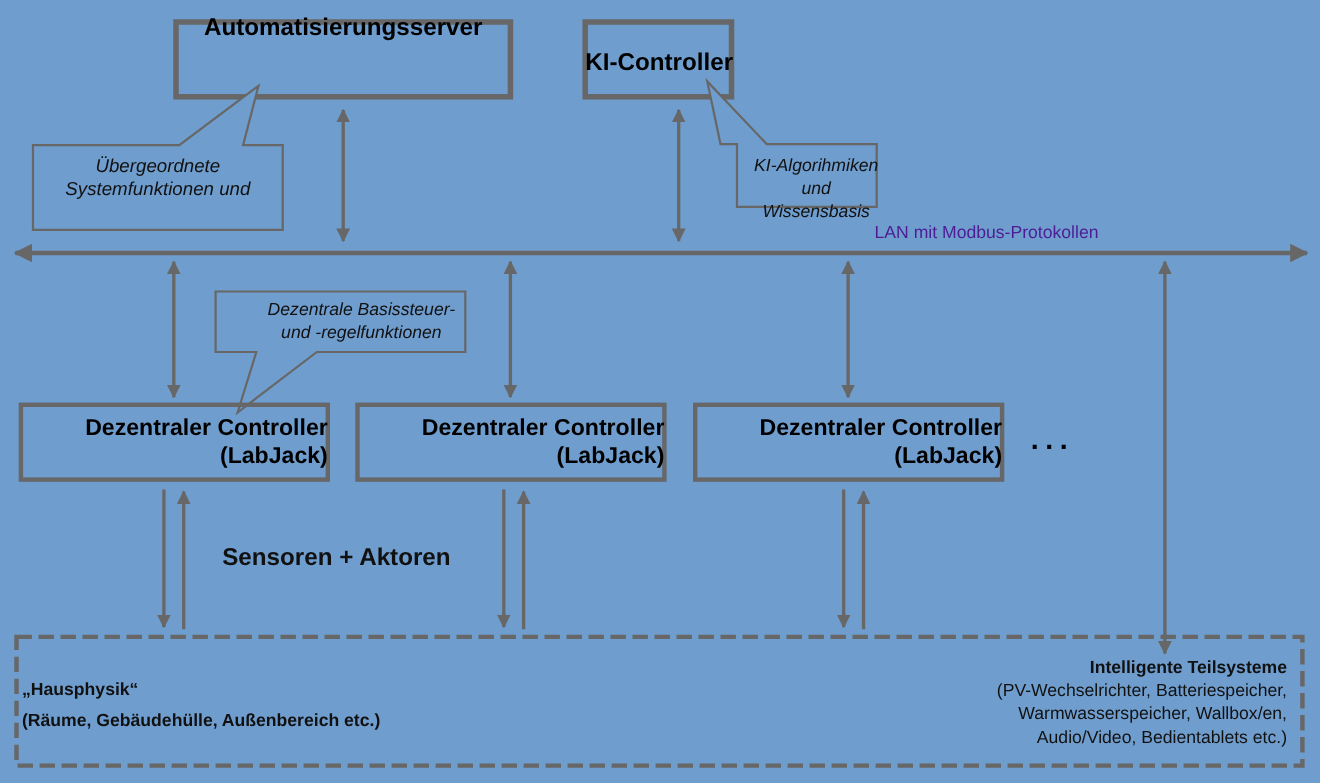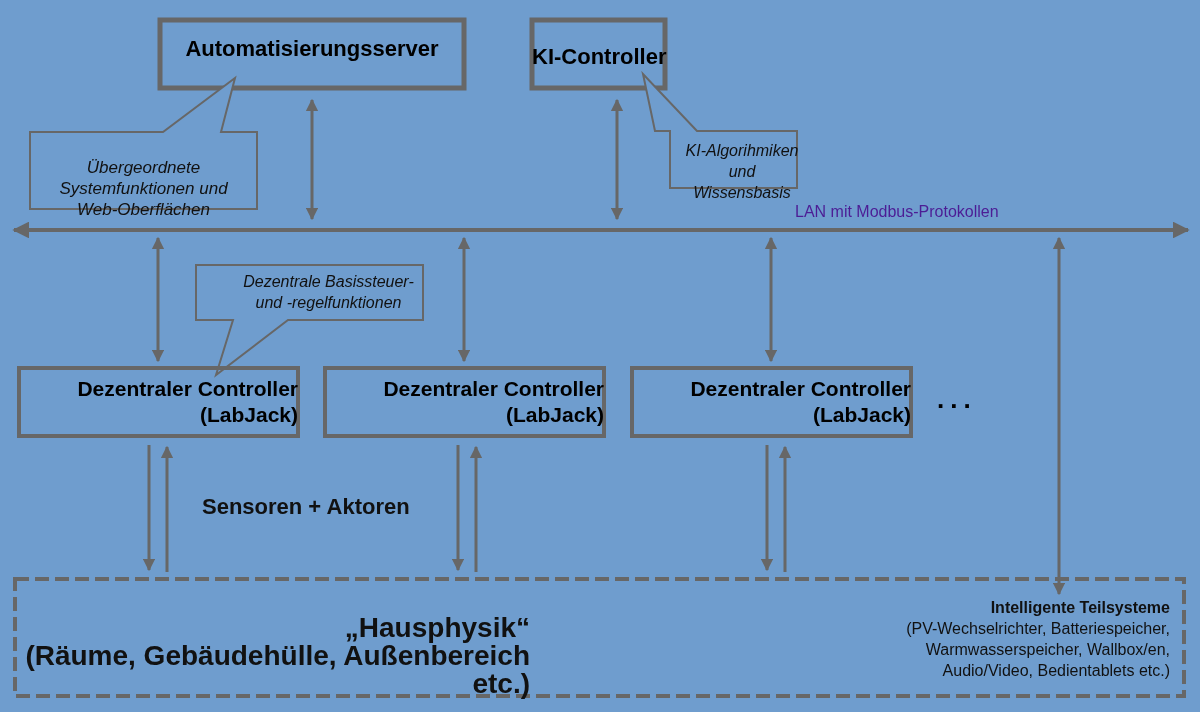--- a/index.html
+++ b/index.html
@@ -9,21 +9,21 @@
       font-family: "Liberation Sans", sans-serif;
       position: relative;
     }
     #diagram { position: absolute; left: 0; top: 0; }
     .txt { position: absolute; color: #000; white-space: nowrap; }
     .title-top { font-weight: bold; font-size: 22px; }
     .bubble { position: absolute; font-style: italic; font-size: 17px; color: #111; text-align: center; line-height: 21px; }
     .ctrl { position: absolute; font-weight: bold; font-size: 21px; text-align: right; line-height: 26px; color: #000; }
     .lan { position: absolute; font-size: 16px; color: #4c1d95; }
     .sens { position: absolute; font-weight: bold; font-size: 22px; color: #111; }
-    .haus { position: absolute; font-weight: bold; font-size: 28px; text-align: right; line-height: 28px; color: #111; }
+    .haus { position: absolute; font-weight: bold; font-size: 16px; text-align: left; line-height: 28px; color: #111; }
     .intel { position: absolute; text-align: right; font-size: 16px; line-height: 21px; color: #111; }
     .dots { position: absolute; font-weight: bold; font-size: 26px; letter-spacing: 6px; color: #000; }
   </style>
 </head>
 <body>
 
 <svg id="diagram" width="1200" height="712" viewBox="0 0 1200 712">
   <defs>
     <marker id="ah" viewBox="0 0 10 10" refX="9" refY="5" markerWidth="4.2" markerHeight="4.2" orient="auto-start-reverse" markerUnits="strokeWidth">
       <path d="M0,0 L10,5 L0,10 z" fill="#676767"></path>
@@ -56,27 +56,26 @@
   <line x1="149" y1="445" x2="149" y2="570" stroke="#676767" stroke-width="3" marker-end="url(#ah)"></line>
   <line x1="167" y1="572" x2="167" y2="447" stroke="#676767" stroke-width="3" marker-end="url(#ah)"></line>
   <line x1="458" y1="445" x2="458" y2="570" stroke="#676767" stroke-width="3" marker-end="url(#ah)"></line>
   <line x1="476" y1="572" x2="476" y2="447" stroke="#676767" stroke-width="3" marker-end="url(#ah)"></line>
   <line x1="767" y1="445" x2="767" y2="570" stroke="#676767" stroke-width="3" marker-end="url(#ah)"></line>
   <line x1="785" y1="572" x2="785" y2="447" stroke="#676767" stroke-width="3" marker-end="url(#ah)"></line>
 
   <rect x="15" y="579" width="1169" height="117" fill="none" stroke="#676767" stroke-width="4" stroke-dasharray="14,6"></rect>
 </svg>
 
-<div class="txt title-top" style="left:160px;top:36px;width:304px;text-align:center;">Automatisierungsserver</div>
+<div class="txt title-top" style="left:160px;top:12px;width:304px;text-align:center;">Automatisierungsserver</div>
 <div class="txt title-top" style="left:532px;top:44px;width:133px;text-align:center;">KI-Controller</div>
 
-<div class="bubble" style="left:30px;top:140px;width:227px;margin-top:17px;">
+<div class="bubble" style="left:30px;top:140px;width:227px;">
   <div>Übergeordnete</div>
   <div>Systemfunktionen und</div>
-  <div>Web-Oberflächen</div>
 </div>
 <div class="bubble" style="left:670px;top:140px;width:144px;font-size:16px;">
   <div>KI-Algorihmiken und</div>
   <div>Wissensbasis</div>
 </div>
 <div class="bubble" style="left:196px;top:271px;width:265px;font-size:16px;">
   <div>Dezentrale Basissteuer-</div>
   <div>und -regelfunktionen</div>
 </div>
 

